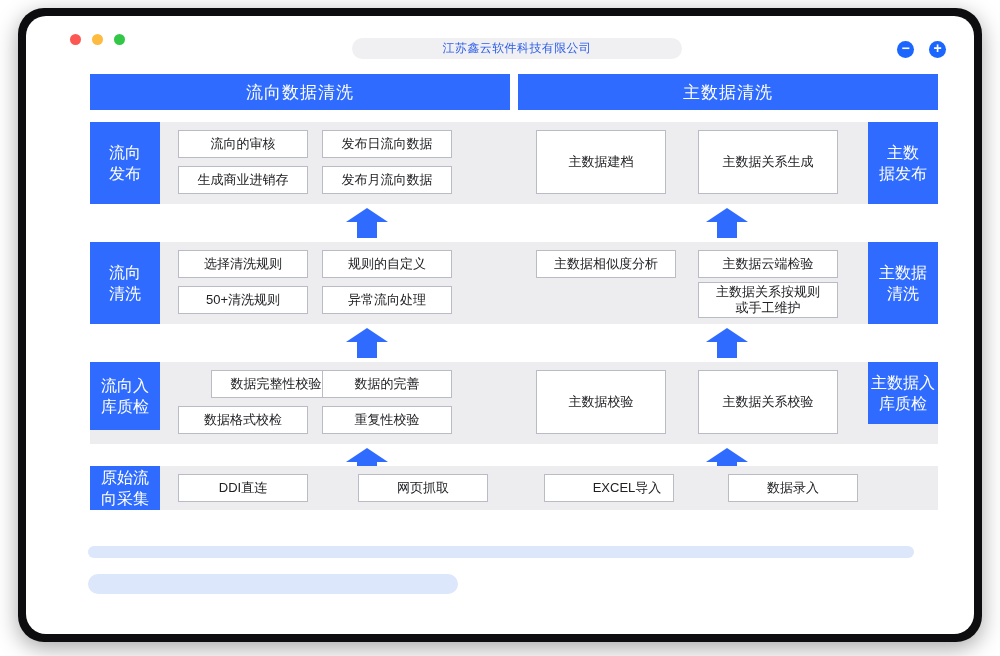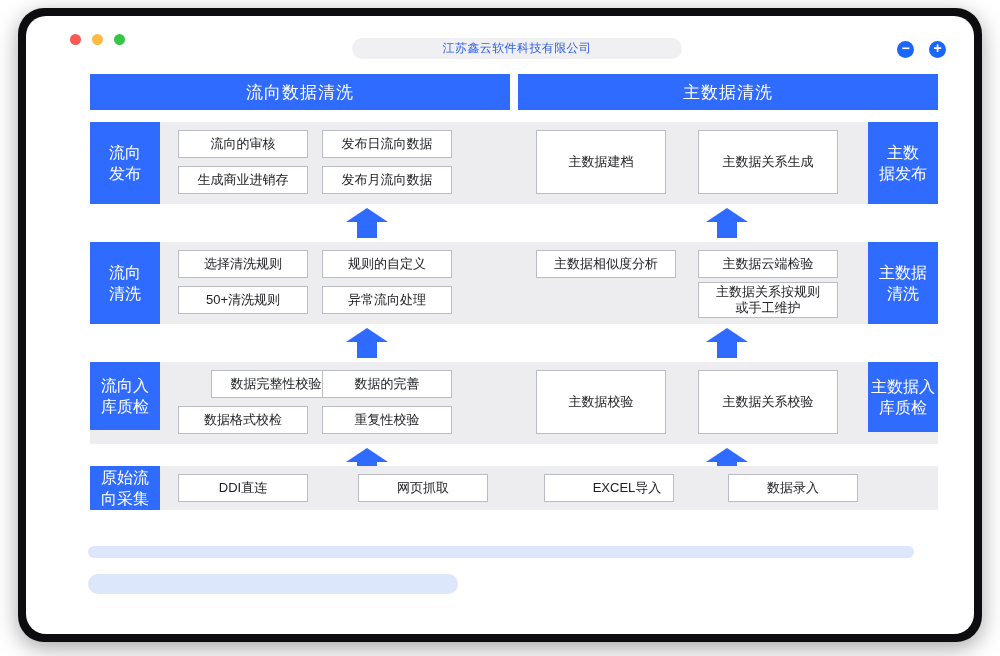--- a/index.html
+++ b/index.html
@@ -260,21 +260,21 @@
       </div>
 
       <div class="cell" style="left:128px; top:302px; width:130px; height:28px;margin-left:33px;">数据完整性校验</div>
       <div class="cell" style="left:272px; top:302px; width:130px; height:28px;">数据的完善</div>
       <div class="cell" style="left:128px; top:338px; width:130px; height:28px;">数据格式校检</div>
       <div class="cell" style="left:272px; top:338px; width:130px; height:28px;text-align:right;">重复性校验</div>
 
       <div class="cell" style="left:486px; top:302px; width:130px; height:64px;">主数据校验</div>
       <div class="cell" style="left:648px; top:302px; width:140px; height:64px;">主数据关系校验</div>
 
-      <div class="side-label" style="left:818px; top:294px; width:70px; height:70px;">
+      <div class="side-label" style="left:818px; top:294px; width:70px; height:62px;">
         <span style="white-space:pre-line;">主数据入
 库质检</span>
       </div>
 
       <div class="arrow-up" style="left:296px; top:380px;">
         <div class="head"></div>
           <div class="stem"></div>
       </div>
       <div class="arrow-up" style="left:656px; top:380px;">
         <div class="head"></div>

